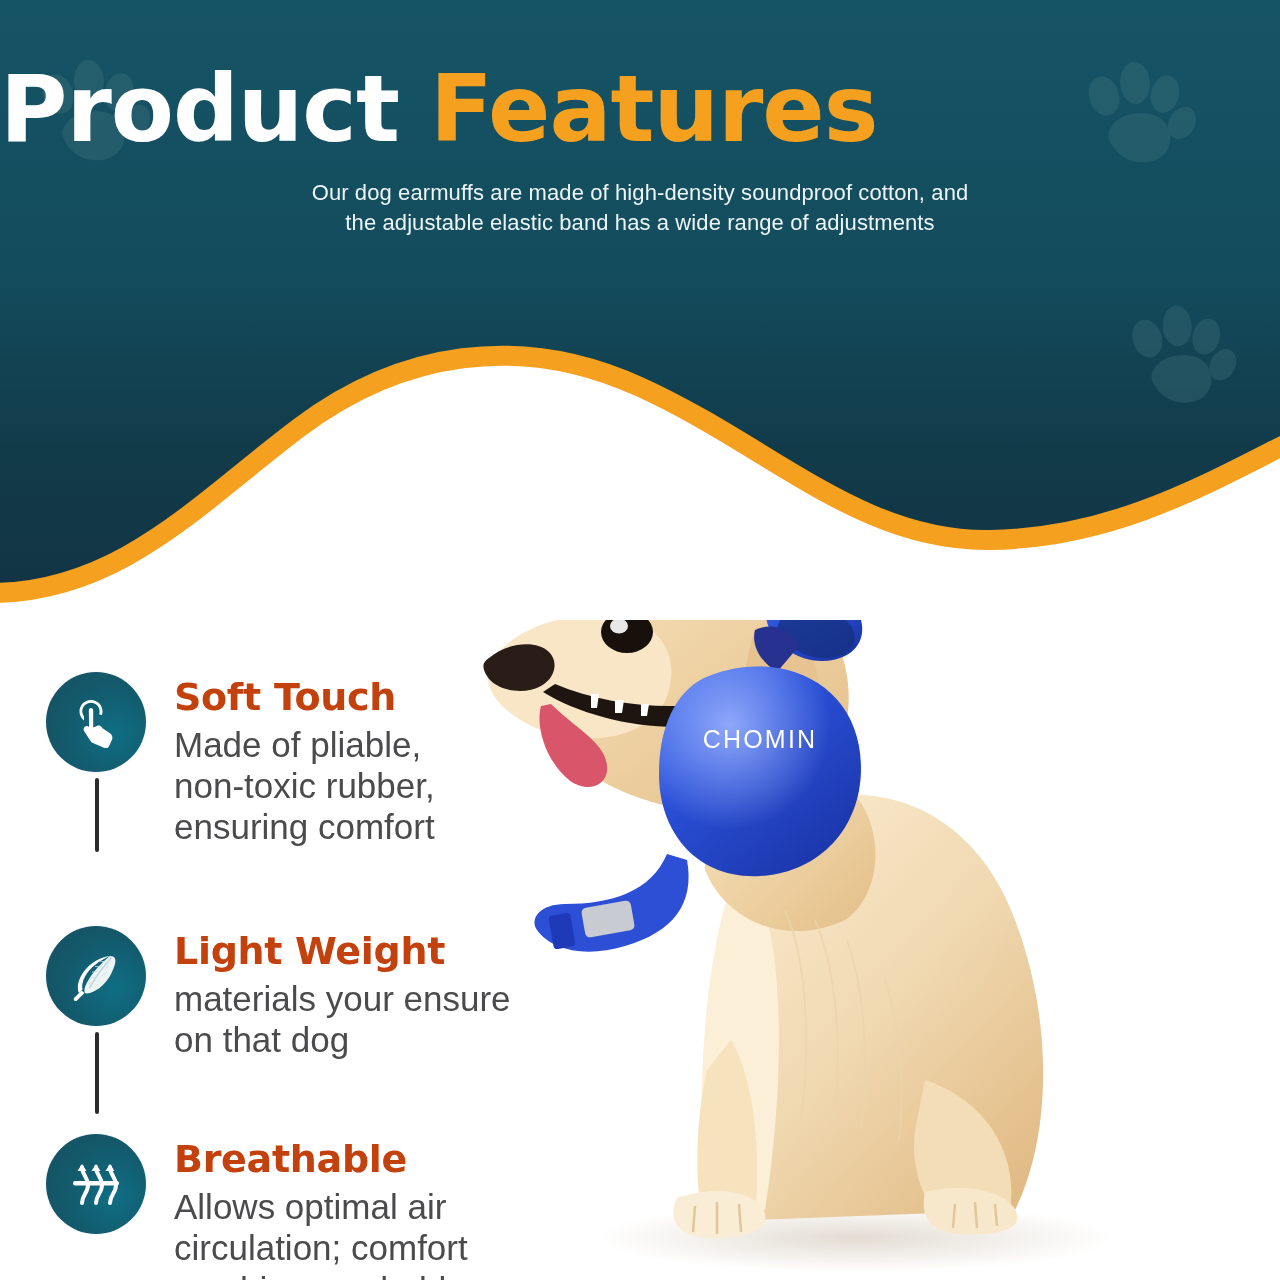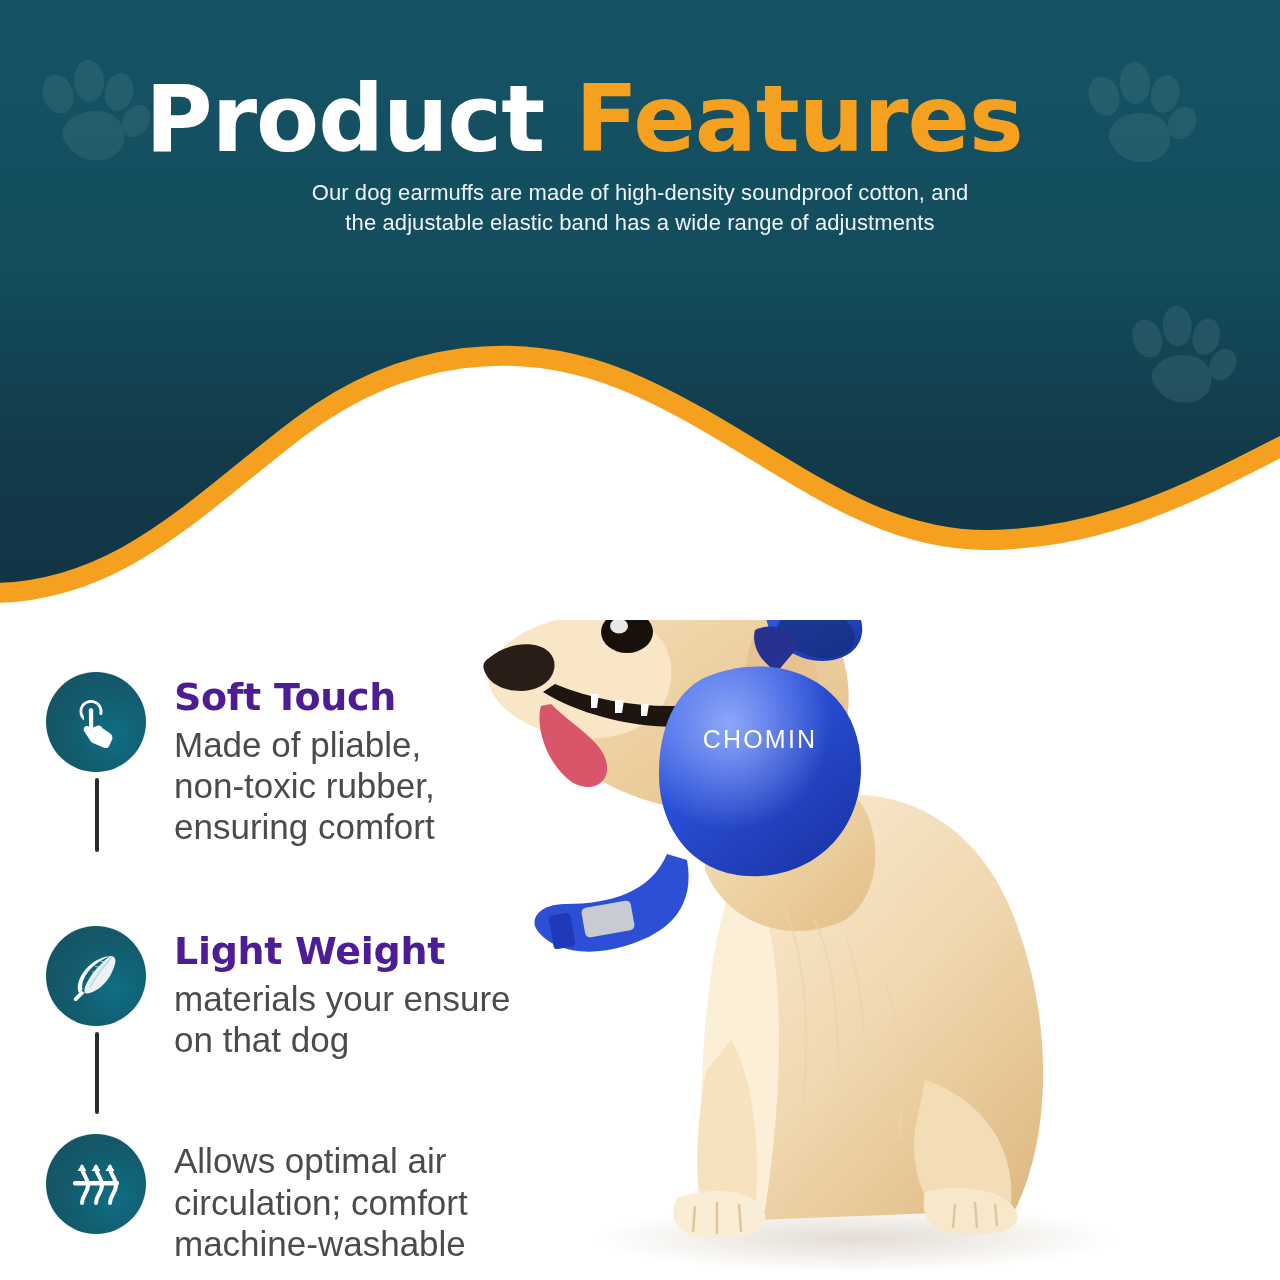--- a/index.html
+++ b/index.html
@@ -14,22 +14,22 @@
 
   
   .header-bg {
     position:absolute; left:0; top:0; width:1280px; height:600px;
     background:linear-gradient(180deg,#155465 0%,#134c5d 45%,#123b4a 75%,#123444 100%);
   }
   .paw { position:absolute; opacity:.30; }
   .paw svg { display:block; }
 
   .title-wrap {
-    position:absolute; left:0; top:62px; width:1168px; text-align:center;
-    z-index:6; white-space:nowrap;margin-top:10px;
+    position:absolute; left:0; top:62px; width:1168px; 
+    z-index:6; white-space:nowrap;
   }
   .title {
     font-family:"DejaVu Sans", sans-serif;
     font-size:92px; font-weight:700; letter-spacing:-1px;
     line-height:1.05;
   }
   .t-white { color:#ffffff; }
   .t-orange { color:#F5A01E; }
 
   .subtitle {
@@ -55,21 +55,21 @@
     display:flex; align-items:center; justify-content:center;
     box-shadow:0 0 0 1px rgba(0,0,0,.03);
   }
   .connector {
     position:absolute; left:49px; top:106px; width:4px; height:74px;
     background:#2b2b2b; border-radius:2px;
   }
   .f-txt { padding-top:6px; }
   .f-title {
     font-family:"DejaVu Sans", sans-serif;
-    color:#4c1d95; font-size:38px; font-weight:700; line-height:1.05;
+    color:#c2410c; font-size:38px; font-weight:700; line-height:1.05;
     letter-spacing:-.3px; margin-bottom:6px;
   }
   .f-desc { color:#4b4b4d; font-size:35px; line-height:1.18; font-weight:400; }
   .f-desc div { white-space:nowrap; }
 
   .sp1 { height:78px; }
   .sp2 { height:74px; }
 </style>
 </head>
 <body>
@@ -298,20 +298,21 @@
             <g fill="#ffffff">
               <path d="M13 7 L8.5 14 L17.5 14 Z"></path>
               <path d="M27 7 L22.5 14 L31.5 14 Z"></path>
               <path d="M41 7 L36.5 14 L45.5 14 Z"></path>
             </g>
             <rect x="4" y="24" width="46" height="4.5" rx="2" fill="#ffffff"></rect>
           </svg>
         </div>
       </div>
       <div class="f-txt">
+        <div class="f-title">Breathable</div>
         <div class="f-desc">
           <div>Allows optimal air</div>
           <div>circulation; comfort</div>
           <div>machine-washable</div>
         </div>
       </div>
     </div>
 
   </div>
 </div>

